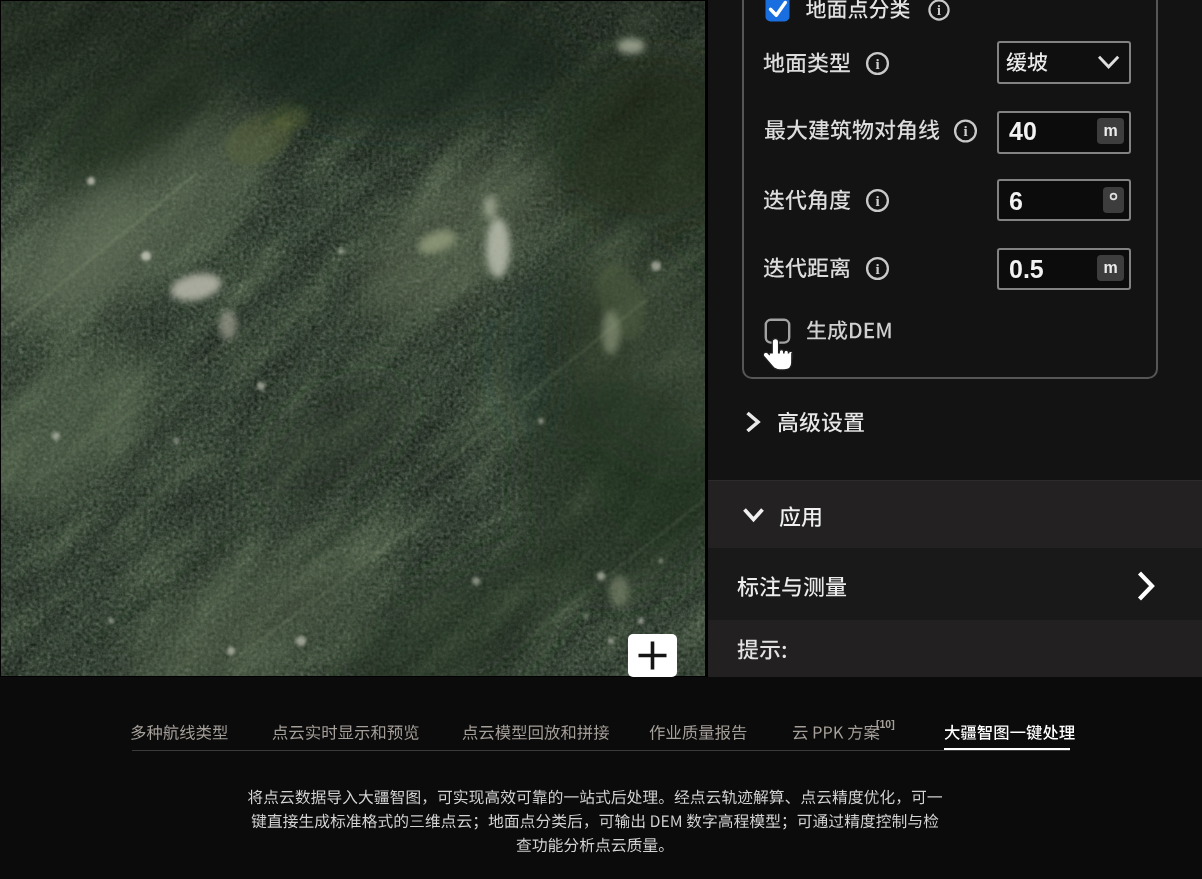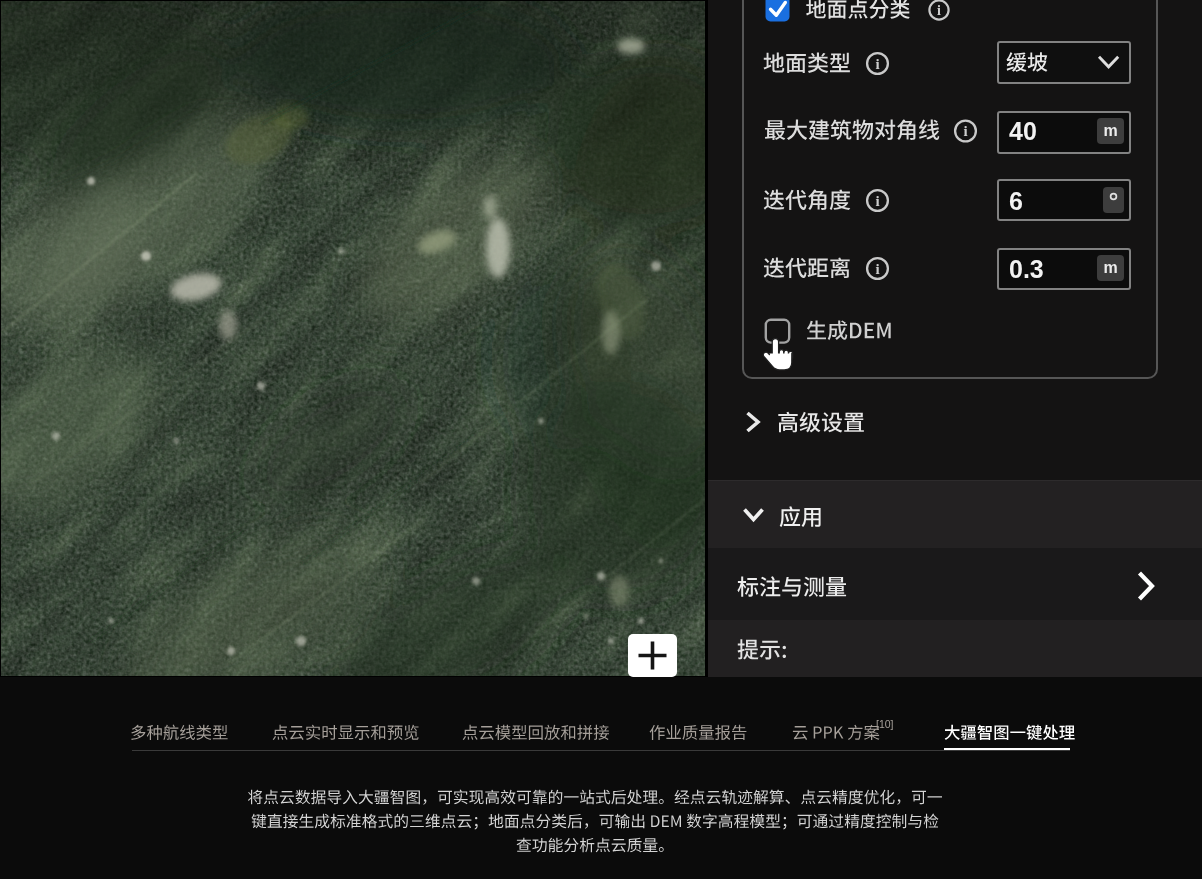--- a/index.html
+++ b/index.html
@@ -116,25 +116,25 @@
 <div class="a" style="left:997px;top:41px;width:134px;height:43px;background:#0f0f0f;border:2px solid #828282;border-radius:3px"></div>
 <div class="a" style="left:997px;top:111px;width:134px;height:43px;background:#0c0c0c;border:2px solid #828282;border-radius:3px"></div>
 <div class="a" style="left:997px;top:179px;width:134px;height:42px;background:#0c0c0c;border:2px solid #828282;border-radius:3px"></div>
 <div class="a" style="left:997px;top:248px;width:134px;height:42px;background:#0c0c0c;border:2px solid #828282;border-radius:3px"></div>
 <div class="a" style="left:1097px;top:118px;width:27px;height:26px;background:#3d3d3d;border-radius:4px;color:#ececec;font-size:16px;font-weight:bold;text-align:center;line-height:25px">m</div>
 <div class="a" style="left:1103px;top:187px;width:21px;height:26px;background:#3d3d3d;border-radius:4px"></div>
 <div class="a" style="left:1097px;top:255px;width:27px;height:26px;background:#3d3d3d;border-radius:4px;color:#ececec;font-size:16px;font-weight:bold;text-align:center;line-height:25px">m</div>
 <div class="a" style="left:1009px;top:0;color:#f2f2f2;font-weight:bold;font-size:25px;line-height:1">
     <div class="a" style="top:118.6px;left:0">40</div>
     <div class="a" style="top:189.3px;left:0">6</div>
-    <div class="a" style="top:256.6px;left:0">0.3</div>
+    <div class="a" style="top:256.6px;left:0">0.5</div>
   </div>
 <div class="a" style="left:132px;top:750px;width:938px;height:1px;background:#3a3a3a"></div>
 <div class="a" style="left:944px;top:747.5px;width:126px;height:2.5px;background:#ffffff"></div>
-<div class="a" style="left:876px;top:717.5px;color:#a6a09a;font-size:10.5px;font-weight:normal">[10]</div>
+<div class="a" style="left:876px;top:717.5px;color:#a6a09a;font-size:10.5px;font-weight:bold">[10]</div>
 <div class="a" style="left:627.5px;top:633.5px;width:49.5px;height:43.5px;background:#ffffff;border-radius:5px"></div>
 <svg class="a" style="left:0;top:0" width="1202" height="879" xmlns="http://www.w3.org/2000/svg">
 
 <rect x="765.5" y="-4" width="24" height="25.5" rx="5" fill="#1a6fe0"></rect>
 <path d="M770.5 9.2 L776.3 15.2 L785.3 2.5" fill="none" stroke="#fff" stroke-width="3.4" stroke-linecap="round" stroke-linejoin="round"></path>
 <rect x="765.8" y="319.8" width="23.4" height="22.8" rx="5" fill="none" stroke="#a2a2a2" stroke-width="2.4"></rect>
 <polyline points="1099,56.8 1108.6,66.8 1118.2,56.8" fill="none" stroke="#dddddd" stroke-width="2.9" stroke-linecap="butt" stroke-linejoin="miter"></polyline>
 <polyline points="747.5,413 758,422 747.5,431" fill="none" stroke="#e8e8e8" stroke-width="3.6" stroke-linecap="butt" stroke-linejoin="miter"></polyline>
 <polyline points="744.5,509.5 753.5,519.5 762.5,509.5" fill="none" stroke="#f0f0f0" stroke-width="3.7" stroke-linecap="butt" stroke-linejoin="miter"></polyline>
 <polyline points="1139.5,573 1152,586 1139.5,599" fill="none" stroke="#ffffff" stroke-width="4.2" stroke-linecap="butt" stroke-linejoin="miter"></polyline>

